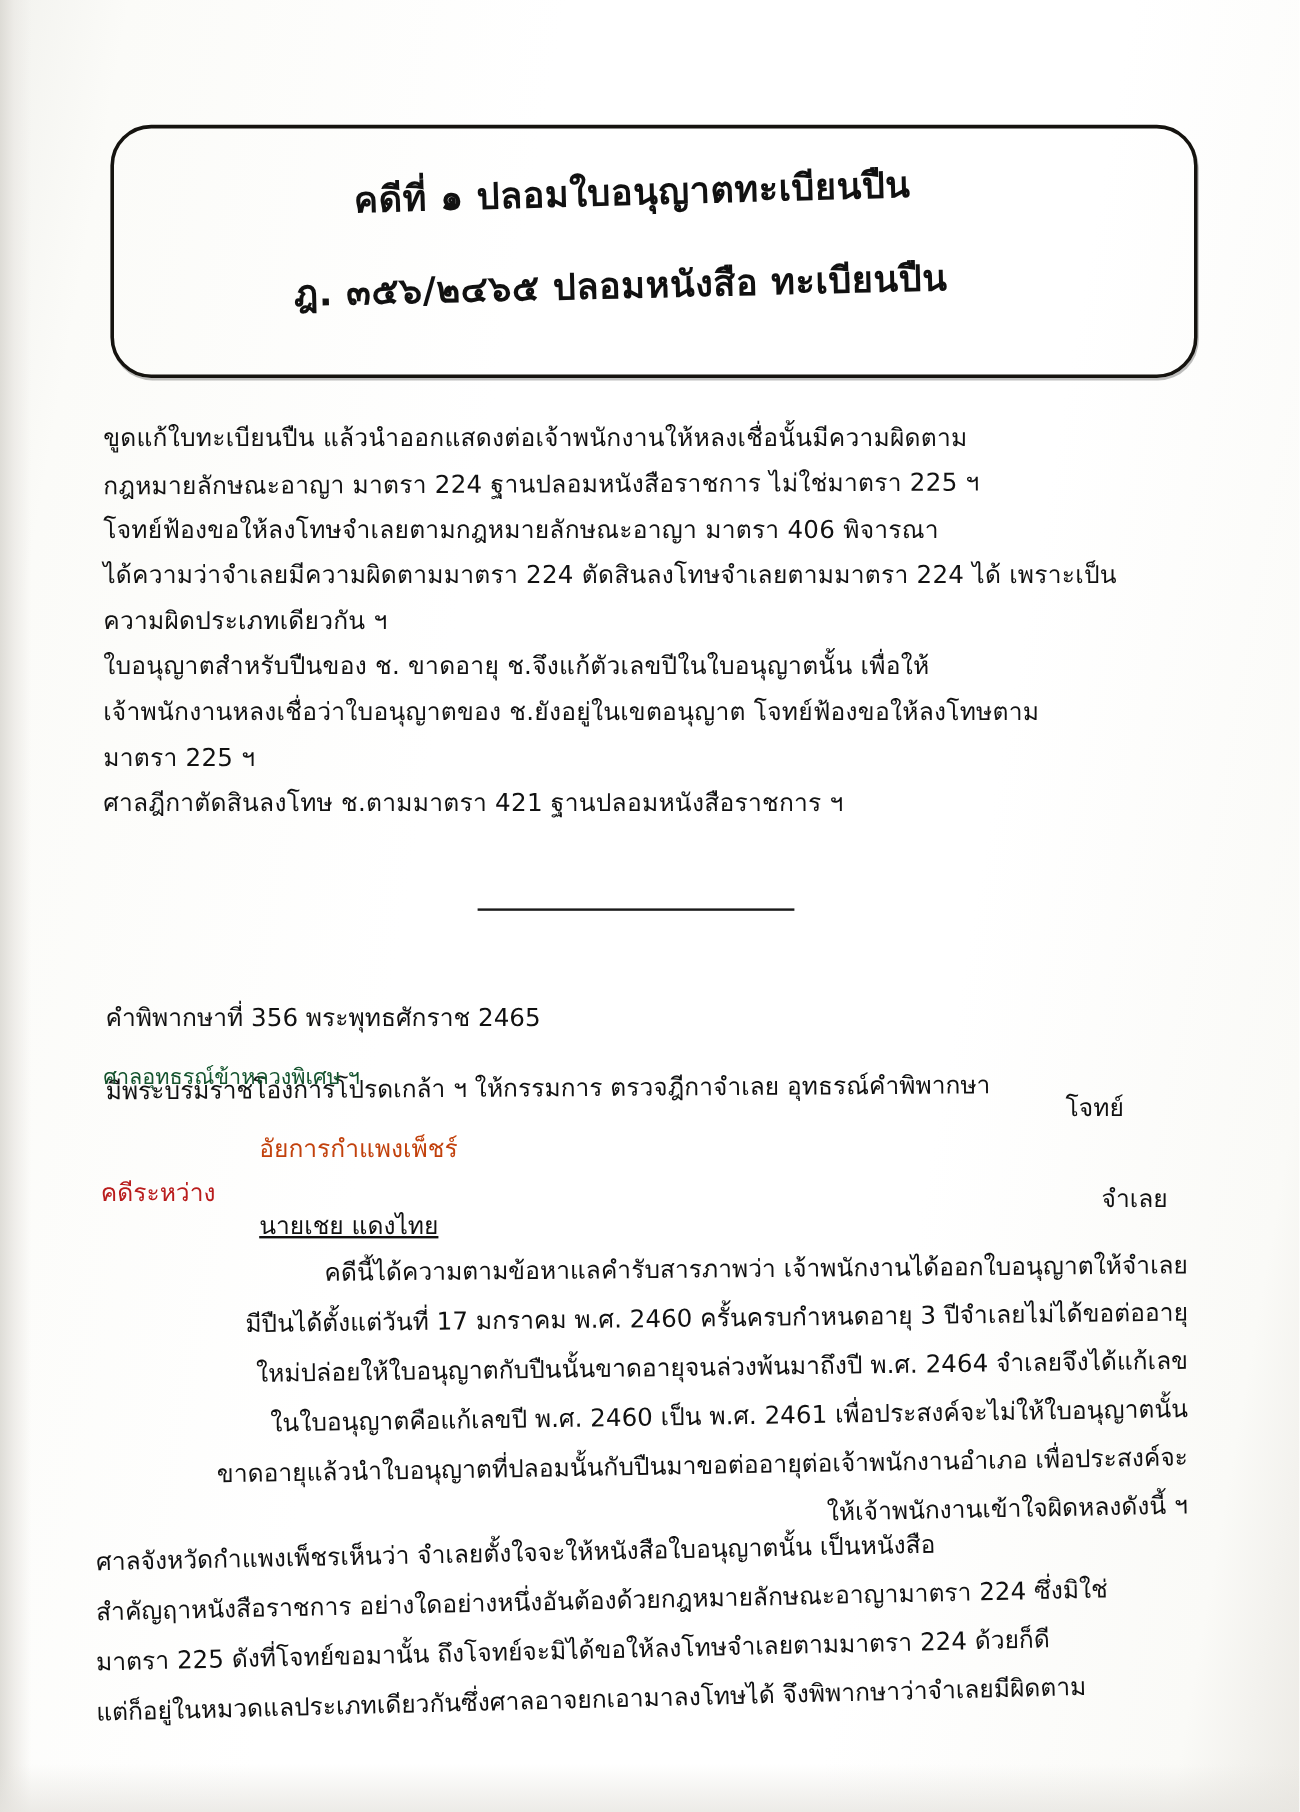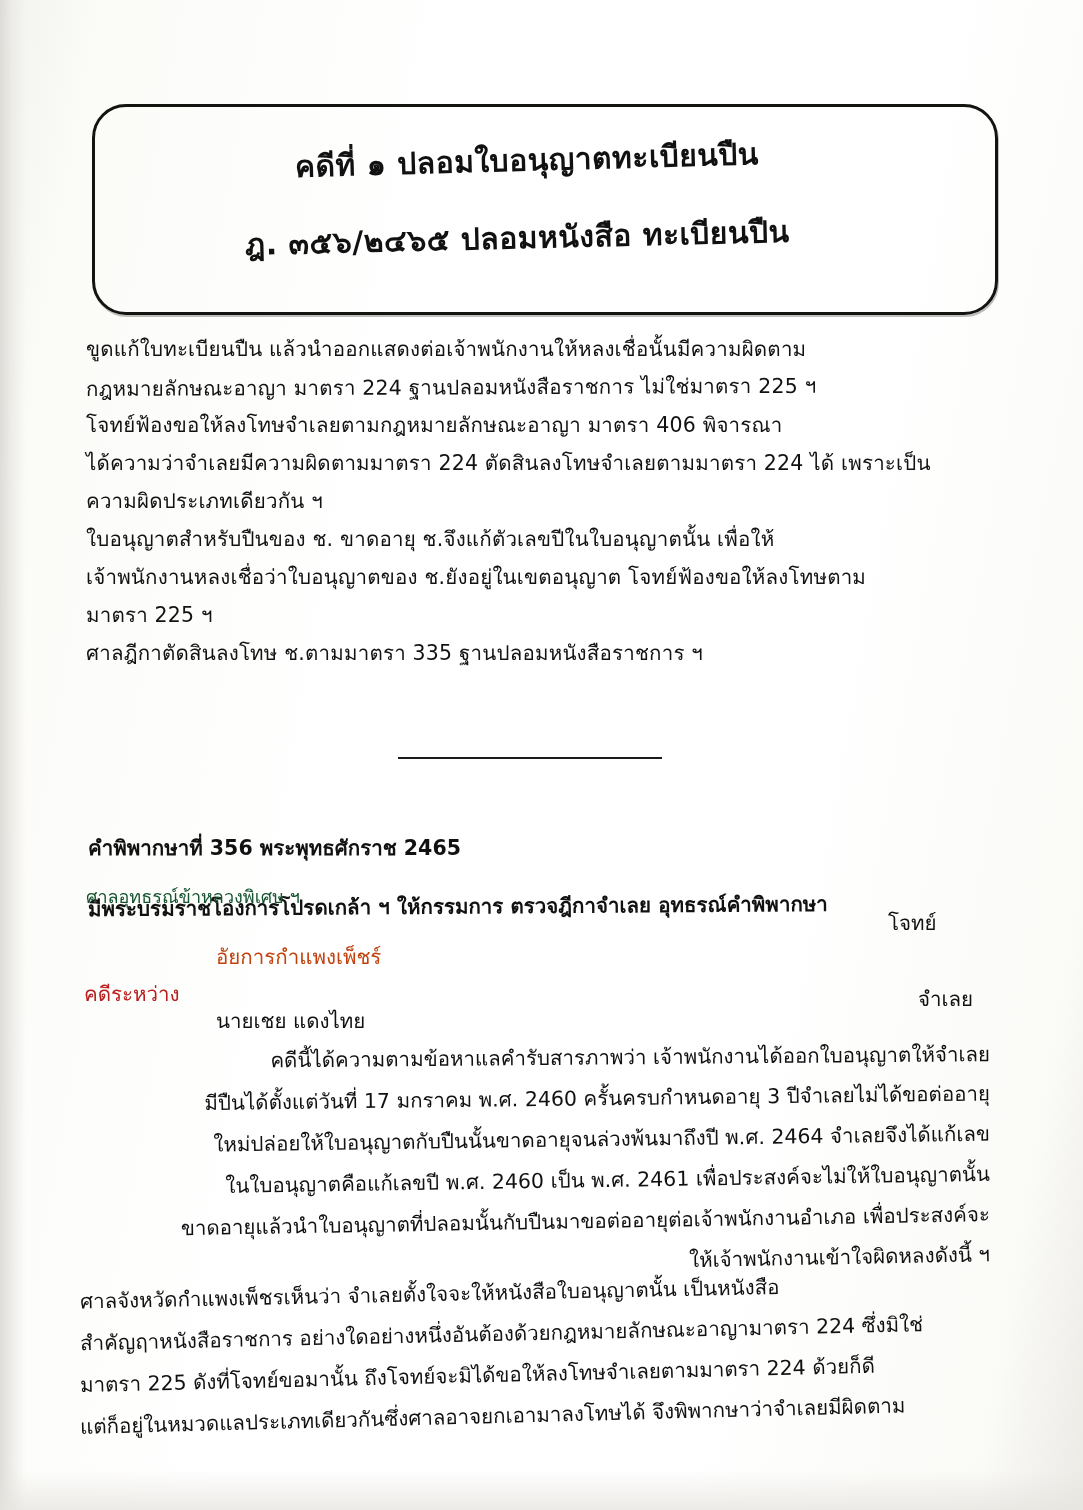--- a/index.html
+++ b/index.html
@@ -76,20 +76,21 @@
     transform: rotate(-1.4deg);
   }
 
   
   .para {
     position: absolute;
     color: #121212;
     font-size: 20.5px;
     line-height: 38px;
     letter-spacing: .2px;
+    margin-top: 16px;
   }
   .para p {
     margin: 0;
   }
 
   #para-top { left: 86px; top: 330px; width: 900px; }
   #para-top p:nth-child(2) { transform: rotate(-.25deg); }
 
   
   .divider {
@@ -103,21 +104,20 @@
 
   
   #judgment-head {
     position: absolute;
     left: 88px;
     top: 808px;
     width: 900px;
     font-size: 20.5px;
     line-height: 38px;
     color: #111;
-    font-weight: bold;
   }
   .line-royal { transform: rotate(-.4deg); }
 
   #court-line {
     position: absolute;
     left: 86px;
     top: 882px;
     font-size: 18px;
     color: #14532d;
   }
@@ -149,20 +149,21 @@
     font-size: 20.5px;
     color: #111;
     margin-left: 32px;
   }
   #defendant-name {
     position: absolute;
     left: 216px;
     top: 1004px;
     font-size: 20.5px;
     color: #111;
+    text-decoration: underline;
   }
 
   #para-facts {
     position: absolute;
     left: 84px;
     top: 1038px;
     width: 906px;
     font-size: 20.5px;
     line-height: 41px;
     color: #111;
@@ -207,21 +208,21 @@
 
     <div class="para" id="para-top">
       <p>ขูดแก้ใบทะเบียนปืน แล้วนำออกแสดงต่อเจ้าพนักงานให้หลงเชื่อนั้นมีความผิดตาม</p>
       <p>กฎหมายลักษณะอาญา มาตรา 224 ฐานปลอมหนังสือราชการ  ไม่ใช่มาตรา 225 ฯ</p>
       <p>โจทย์ฟ้องขอให้ลงโทษจำเลยตามกฎหมายลักษณะอาญา มาตรา 406     พิจารณา</p>
       <p>ได้ความว่าจำเลยมีความผิดตามมาตรา 224 ตัดสินลงโทษจำเลยตามมาตรา 224 ได้ เพราะเป็น</p>
       <p>ความผิดประเภทเดียวกัน ฯ</p>
       <p>ใบอนุญาตสำหรับปืนของ ช. ขาดอายุ ช.จึงแก้ตัวเลขปีในใบอนุญาตนั้น เพื่อให้</p>
       <p>เจ้าพนักงานหลงเชื่อว่าใบอนุญาตของ ช.ยังอยู่ในเขตอนุญาต      โจทย์ฟ้องขอให้ลงโทษตาม</p>
       <p>มาตรา 225 ฯ</p>
-      <p>ศาลฎีกาตัดสินลงโทษ ช.ตามมาตรา 335 ฐานปลอมหนังสือราชการ ฯ</p>
+      <p>ศาลฎีกาตัดสินลงโทษ ช.ตามมาตรา 421 ฐานปลอมหนังสือราชการ ฯ</p>
     </div>
 
     <div class="divider"></div>
 
     <div id="judgment-head">
       <p>คำพิพากษาที่ 356 พระพุทธศักราช   2465</p>
       <p class="line-royal">มีพระบรมราชโองการโปรดเกล้า ฯ ให้กรรมการ ตรวจฎีกาจำเลย อุทธรณ์คำพิพากษา</p>
     </div>
 
     <div id="court-line">ศาลอุทธรณ์ข้าหลวงพิเศษ ฯ</div>

